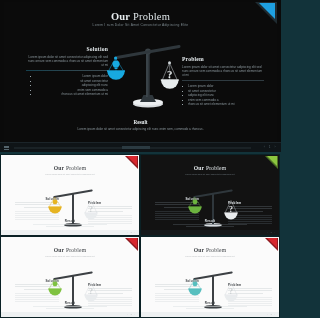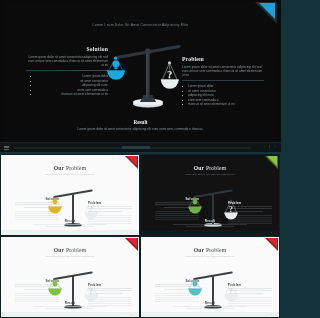--- a/index.html
+++ b/index.html
@@ -130,20 +130,23 @@
 <div class="app">
 
   <div class="main-slide">
     <div class="slide-inner">
 
       <div class="corner-fold">
         <div class="tri-a"></div>
         <div class="tri-b"></div>
       </div>
 
+      <div class="title">
+        <span class="b">Our</span><span class="n"> Problem</span>
+      </div>
       <div class="subtitle">Lorem I sum Dolor Sit Amet Consectetur Adipiscing Elite</div>
 
       <div class="panel left">
         <div class="panel-head">Solution</div>
         <div class="panel-para">Lorem ipsum dolor sit amet consectetur adipiscing elit sed nunc ornare sem commodo a rhoncus sit amet elementum ut mi</div>
         <div class="panel-rule"></div>
         <ul class="bullets">
           <li>Lorem ipsum dolor</li>
           <li>sit amet consectetur</li>
           <li>adipiscing elit nunc</li>

